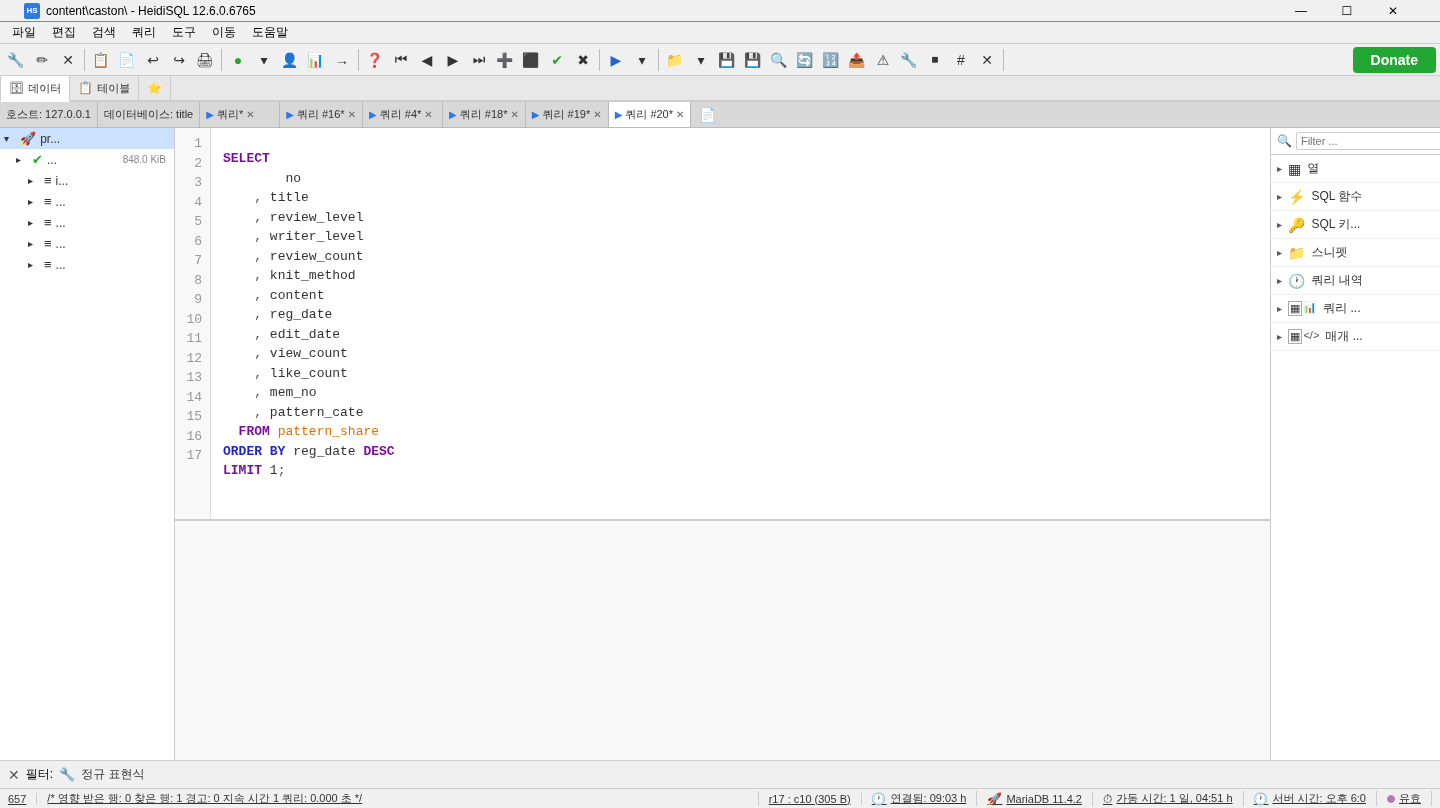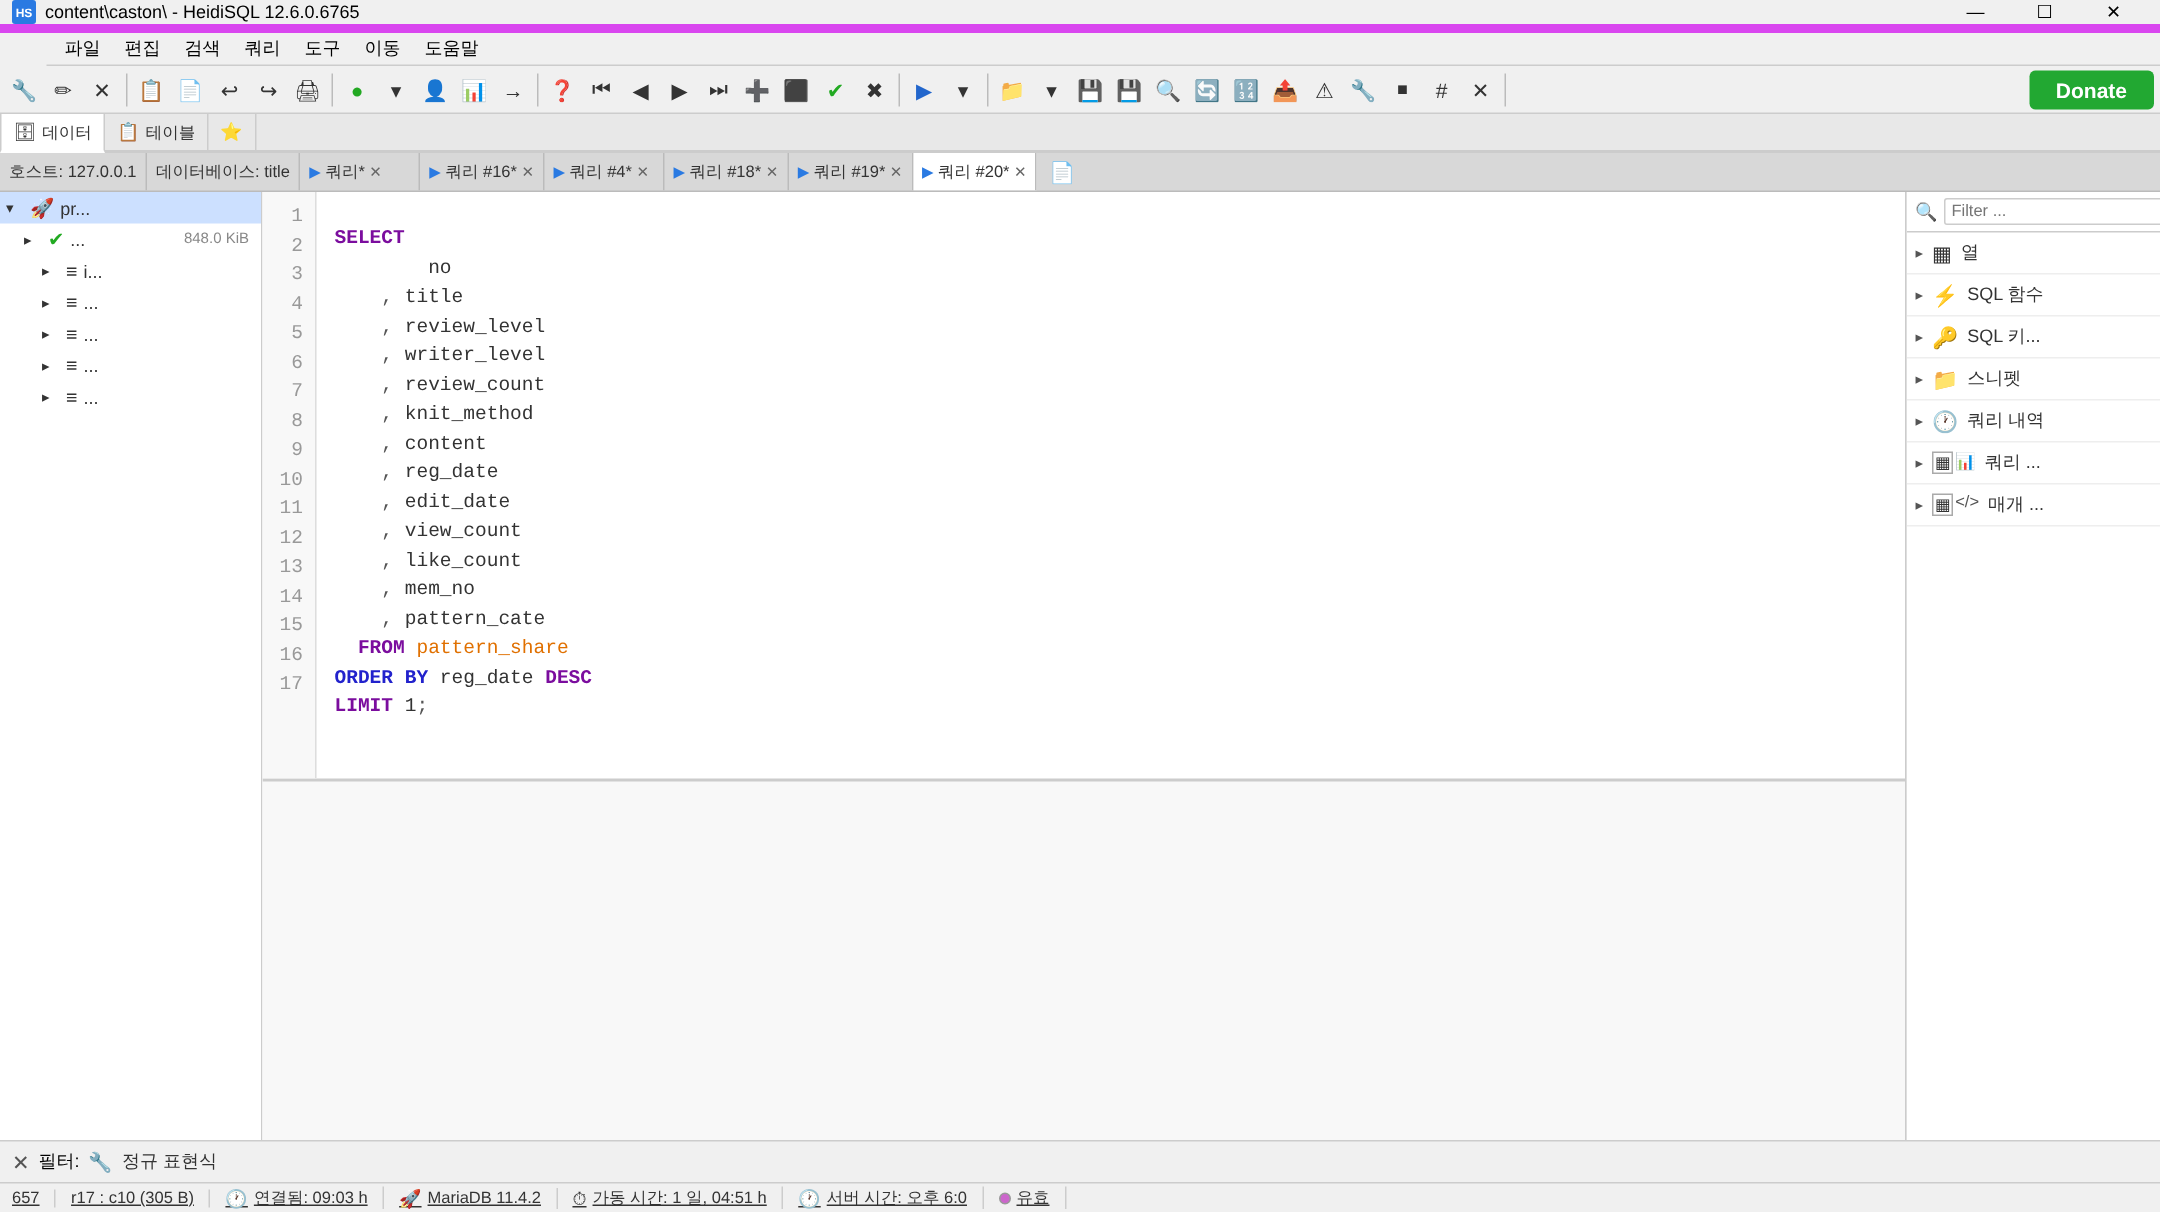--- a/index.html
+++ b/index.html
@@ -4,37 +4,36 @@
   <style>
     * { margin: 0; padding: 0; box-sizing: border-box; }
     body { font-family: 'Segoe UI', Tahoma, sans-serif; font-size: 12px; background: #f0f0f0; overflow: hidden; width: 1440px; height: 808px; }
 
     
     #titlebar {
       background: #f0f0f0;
       height: 22px;
       display: flex;
       align-items: center;
-      padding: 0 8px;
-      border-bottom: 6px solid #d946ef;
+      padding: 0 24px;
+      border-bottom: 1px solid #d946ef;
       font-size: 11px;
       color: #000;
       user-select: none;
     }
 
     
     #menubar {
       background: #f0f0f0;
       height: 22px;
       display: flex;
       align-items: center;
       padding: 0 4px;
       border-bottom: 1px solid #ccc;
       font-size: 12px;
-      margin-left: 31px;
     }
     #menubar .menu-item {
       padding: 2px 8px;
       cursor: pointer;
       color: #000;
     }
 
     
     #toolbar {
       background: #f0f0f0;
@@ -505,20 +504,23 @@
   <span class="filter-close">✕</span>
   <span>필터:</span>
   <span class="filter-icon">🔧</span>
   <span class="filter-text">정규 표현식</span>
 </div>
 
 <div id="statusbar">
   <div class="status-seg">
     <span>657</span>
   </div>
+  <div class="status-seg" style="flex:1;">
+    <span>/* 영향 받은 행: 0  찾은 행: 1  경고: 0  지속 시간 1 쿼리: 0.000 초 */</span>
+  </div>
   <div class="status-seg">
     <span>r17 : c10 (305 B)</span>
   </div>
   <div class="status-seg">
     <span class="status-icon">🕐</span>
     <span>연결됨: 09:03 h</span>
   </div>
   <div class="status-seg">
     <span class="status-icon">🚀</span>
     <span>MariaDB 11.4.2</span>

